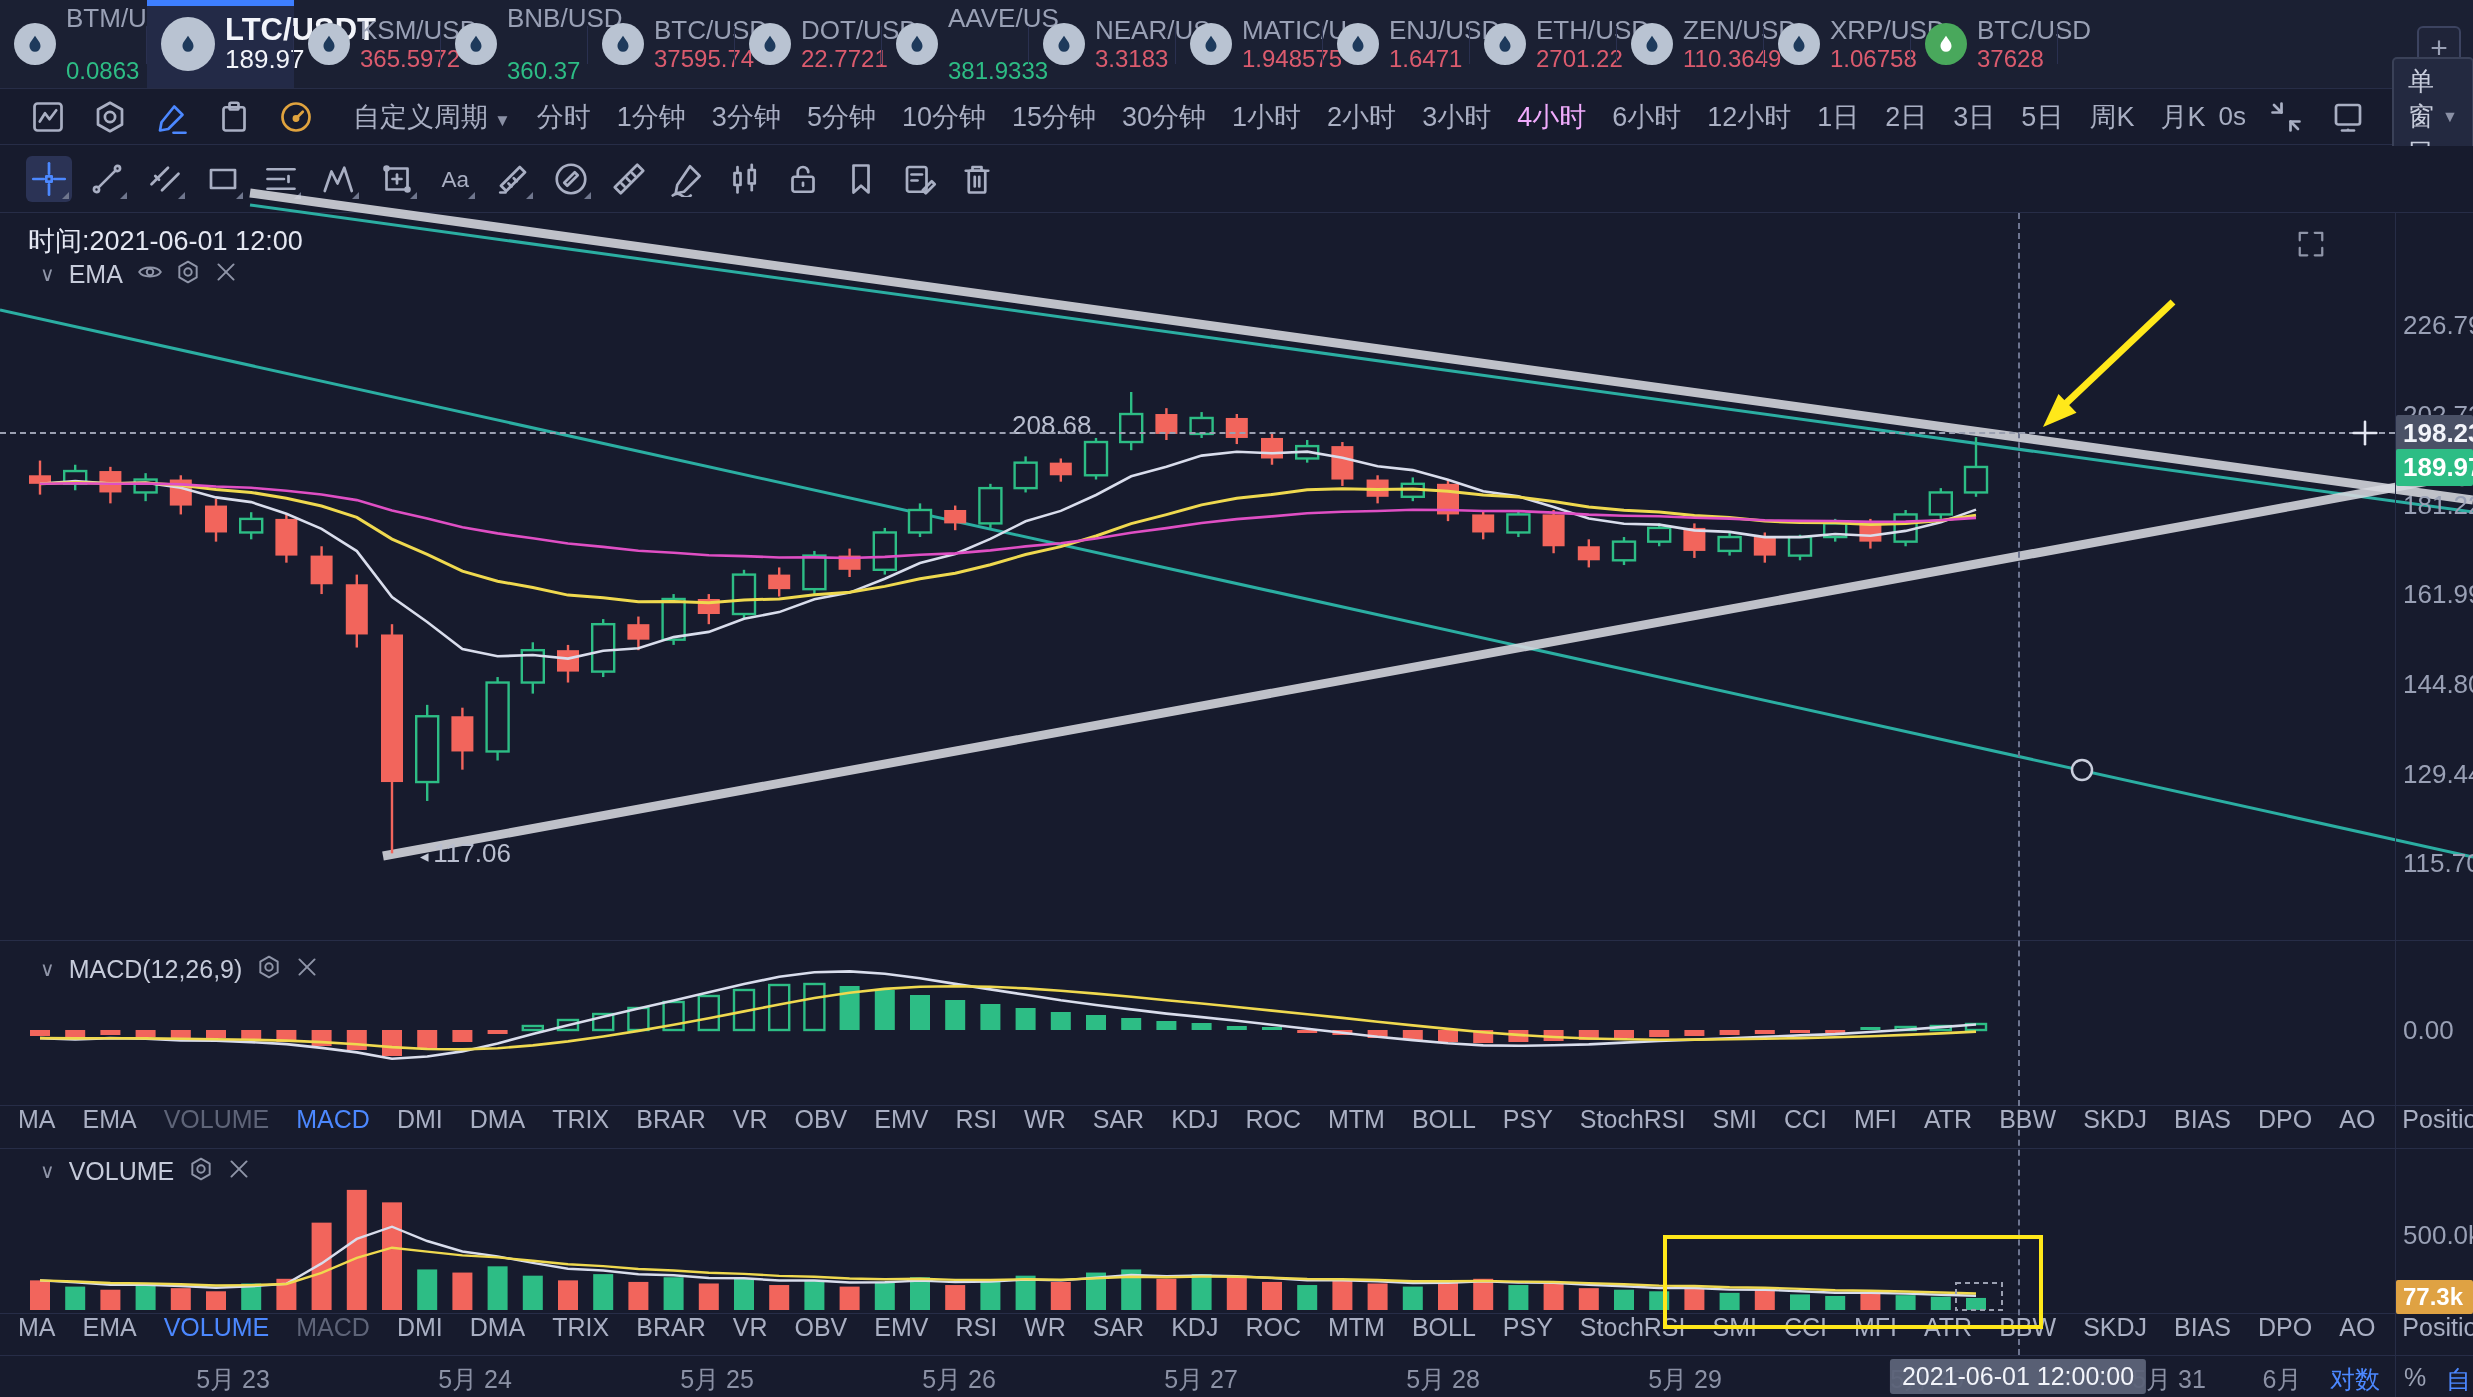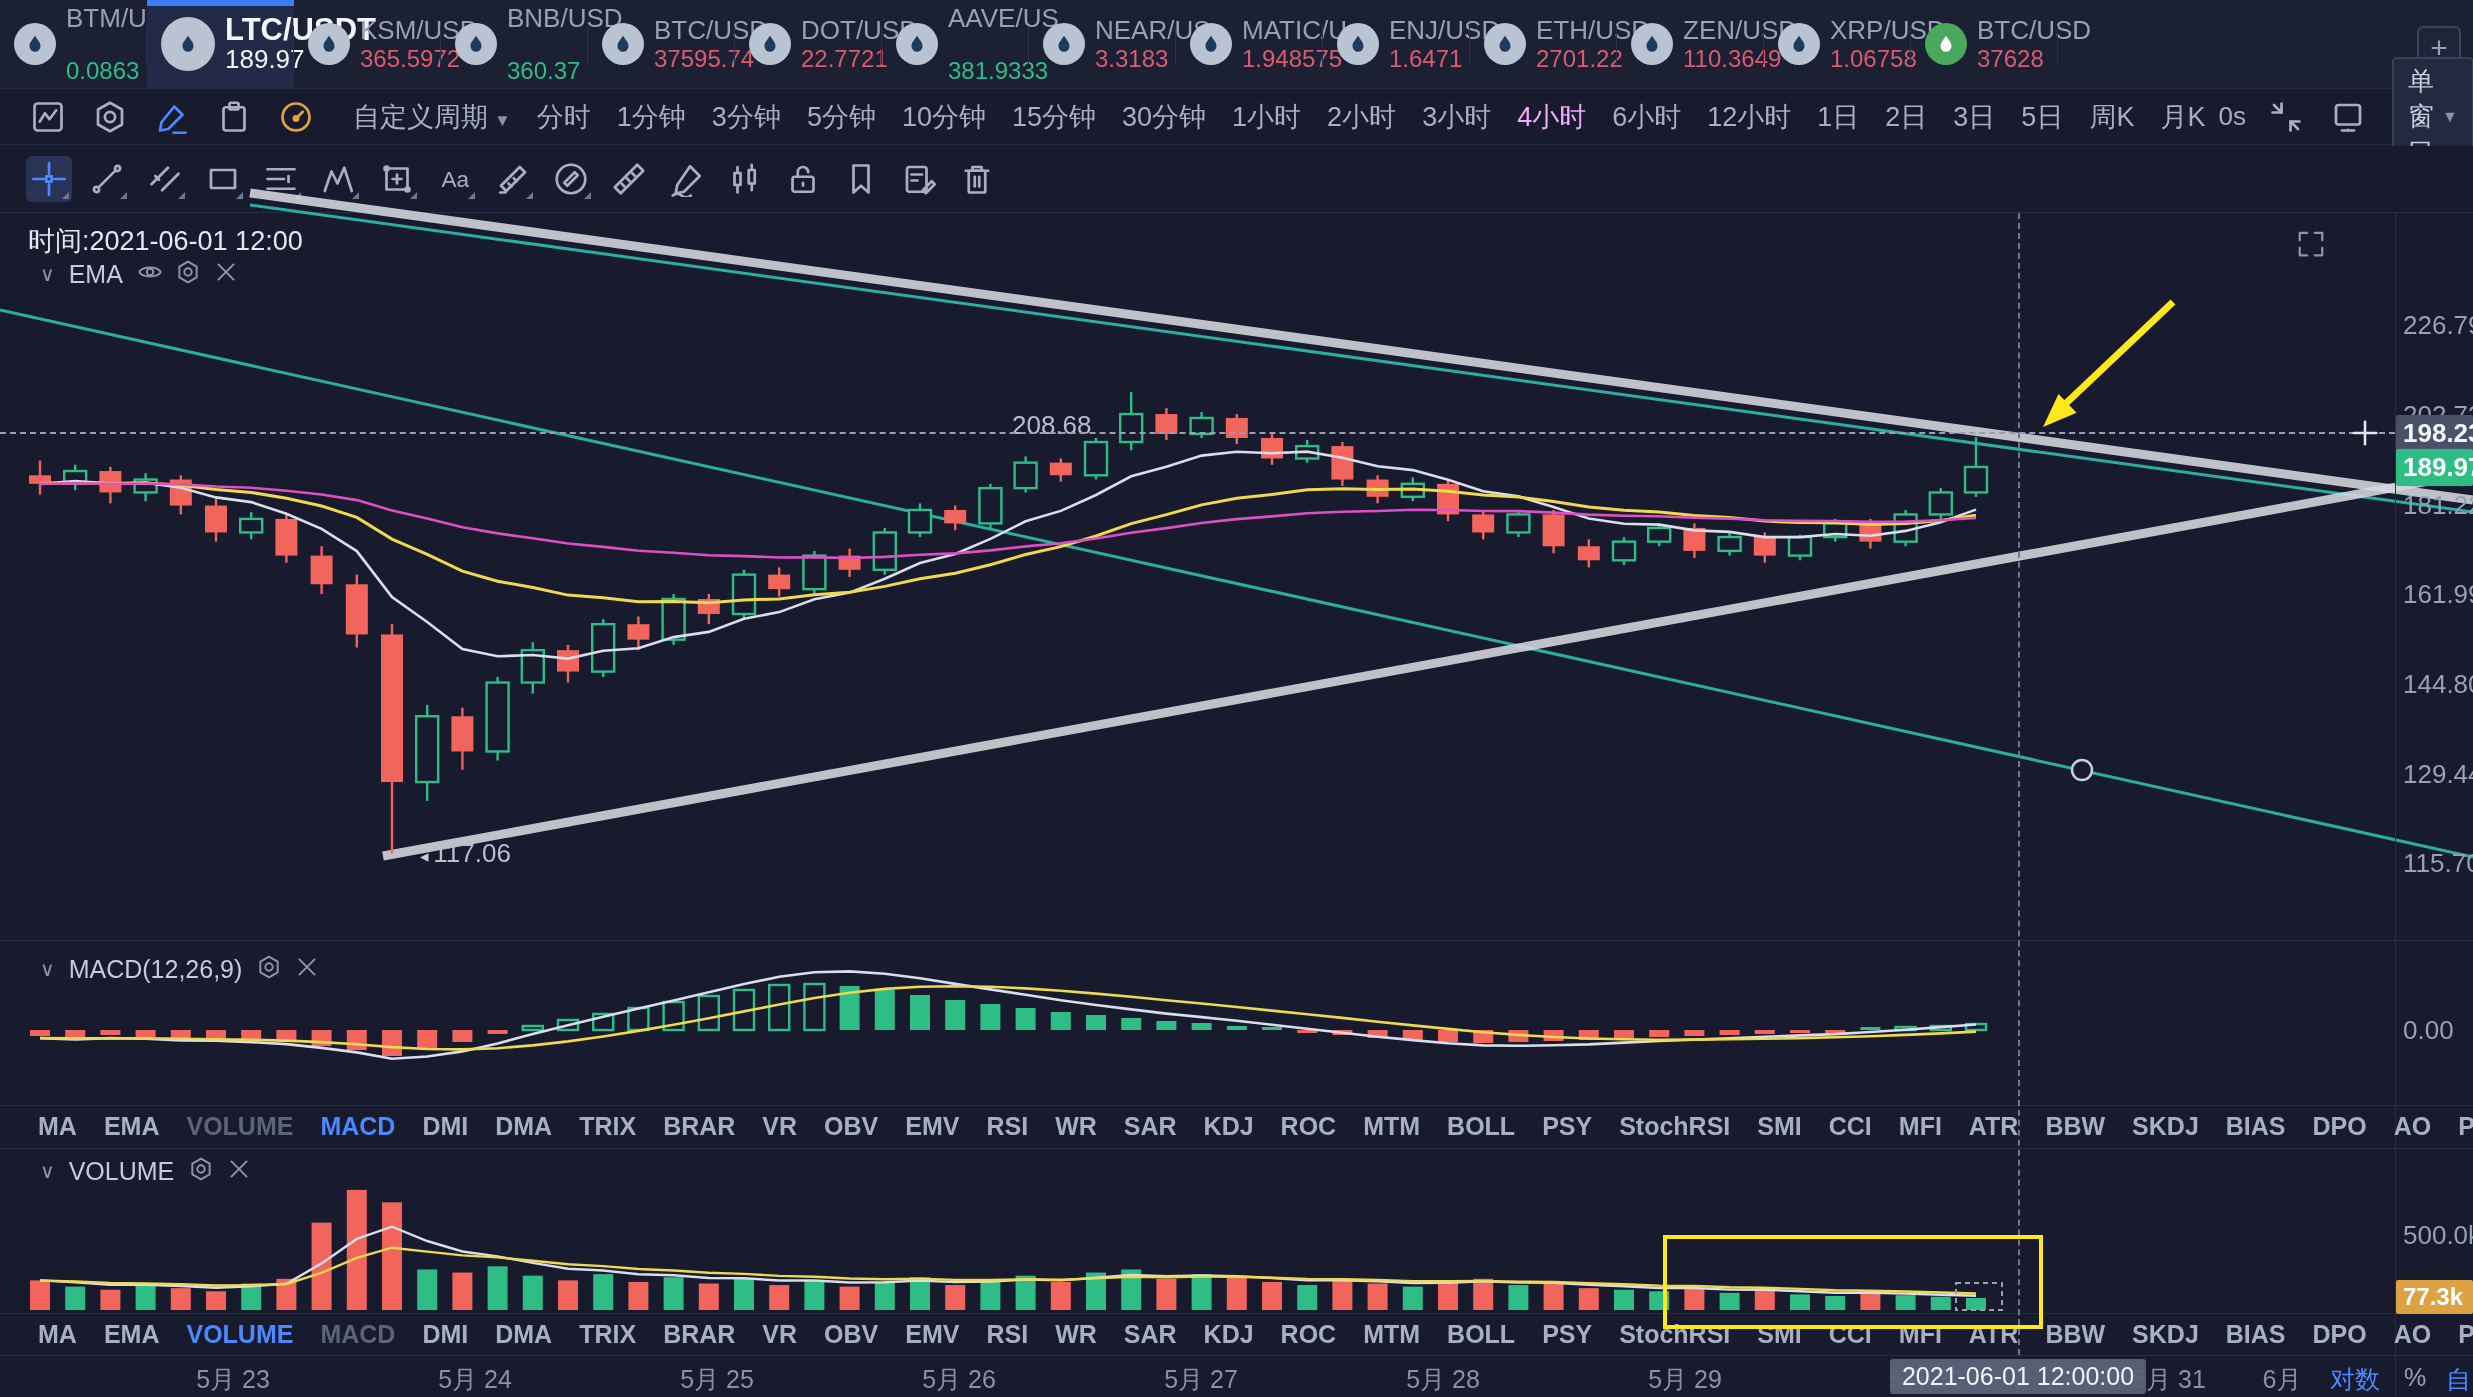--- a/index.html
+++ b/index.html
@@ -69,22 +69,22 @@
   .axis-label{position:absolute;left:2403px;font-size:26px;color:#99A0B5;z-index:7;}
   .badge{position:absolute;left:2396px;width:77px;box-sizing:border-box;text-align:left;padding:3px 0 3px 7px;
          font-size:26px;font-weight:bold;z-index:9;border-radius:2px;}
   .badge.gray{background:#4A5166;color:#F2F4FA;}
   .badge.green{background:#2DBD85;color:#FFFFFF;}
   .badge.orange{background:#DFA243;color:#FFFFFF;font-size:24px;}
   .axis-plus{position:absolute;left:2348px;width:34px;height:34px;color:#E4E7F2;z-index:9;cursor:pointer;}
 
   .float-label{position:absolute;font-size:26px;color:#B9BECF;z-index:5;white-space:nowrap;}
 
-  .tabs-row{position:absolute;left:0;width:2395px;height:42px;display:flex;align-items:center;padding-left:38px;
-            box-sizing:border-box;z-index:8;font-weight:bold;}
+  .tabs-row{position:absolute;left:0;width:2395px;height:42px;display:flex;padding-left:18px;
+            box-sizing:border-box;z-index:8;}
   .tab{font-size:25px;color:#A9AFC3;margin-right:27px;cursor:pointer;white-space:nowrap;}
   .tab.on{color:#4C88FF;} .tab.dim{color:#5E6478;}
 
   .date-row{position:absolute;left:0;top:1143px;width:2473px;height:41px;z-index:8;}
   .date-label{position:absolute;top:7px;transform:translateX(-50%);font-size:25px;color:#8B91A5;white-space:nowrap;}
   .date-tip{position:absolute;top:3px;transform:translateX(-50%);background:rgba(92,99,120,0.95);color:#F2F4FA;
             font-size:25px;padding:3px 12px;border-radius:3px;white-space:nowrap;z-index:9;}
   .scale-ctl{position:absolute;top:7px;font-size:25px;cursor:pointer;}
   .scale-ctl.on{color:#4C88FF;} .scale-ctl.off{color:#9AA1B4;}
 

